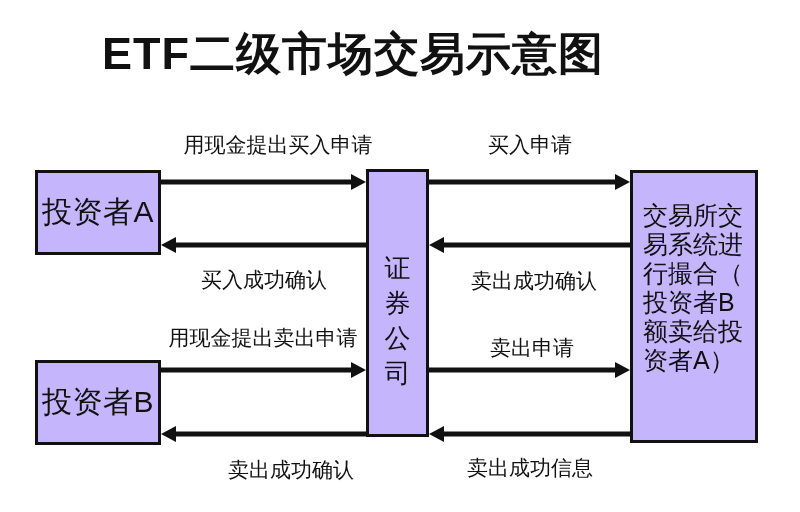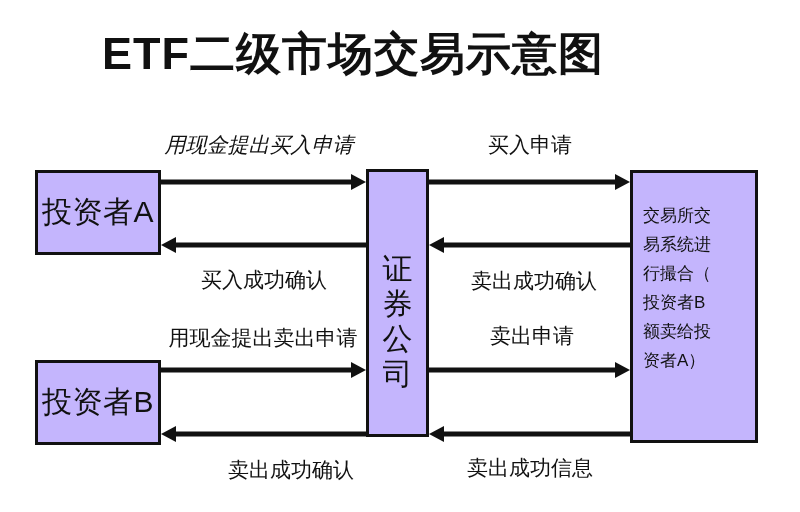--- a/index.html
+++ b/index.html
@@ -11,26 +11,26 @@
     position:absolute;left:0;top:24px;width:706px;text-align:center;
     font-size:45px;font-weight:900;letter-spacing:1px;color:#111111;
   }
   .arrows{position:absolute;left:0;top:0;width:800px;height:512px;}
   .node{
     position:absolute;box-sizing:border-box;border:3px solid #111111;background:#c4b5fd;
     display:flex;align-items:center;justify-content:center;color:#111111;
   }
   .node-investor{font-size:30px;letter-spacing:0.5px;}
   .node-broker .vtext{
-    width:1em;font-size:30px;line-height:35px;word-break:break-all;
+    width:1em;font-size:26px;line-height:35px;word-break:break-all;
     text-align:right;transform:translateY(18px);
   }
   .node-exchange{
     align-items:flex-start;justify-content:flex-start;
-    padding:28px 6px 6px 10px;font-size:17px;line-height:29px;
+    padding:28px 6px 6px 10px;font-size:25px;line-height:29px;
   }
   .flow-label{
     position:absolute;transform:translateX(-50%);white-space:nowrap;
     font-size:21px;line-height:24px;color:#111111;
   }
 </style>
 </head>
 <body>
 
 <div class="canvas">
@@ -76,22 +76,22 @@
     <div>
       <div>交易所交</div>
       <div>易系统进</div>
       <div>行撮合（</div>
       <div>投资者B</div>
       <div>额卖给投</div>
       <div>资者A）</div>
     </div>
   </div>
 
-  <div class="flow-label" style="left:259px;top:133px;font-style:italic;">用现金提出买入申请</div>
+  <div class="flow-label" style="left:278px;top:133px;">用现金提出买入申请</div>
   <div class="flow-label" style="left:530px;top:133px;">买入申请</div>
   <div class="flow-label" style="left:264px;top:268px;">买入成功确认</div>
   <div class="flow-label" style="left:534px;top:269px;">卖出成功确认</div>
   <div class="flow-label" style="left:263px;top:326px;">用现金提出卖出申请</div>
-  <div class="flow-label" style="left:532px;top:324px;text-align:center;">卖出申请</div>
+  <div class="flow-label" style="left:532px;top:336px;text-align:center;">卖出申请</div>
   <div class="flow-label" style="left:265px;top:458px;margin-left:26px;">卖出成功确认</div>
   <div class="flow-label" style="left:530px;top:456px;">卖出成功信息</div>
 
 </div>
 
 </body></html>

